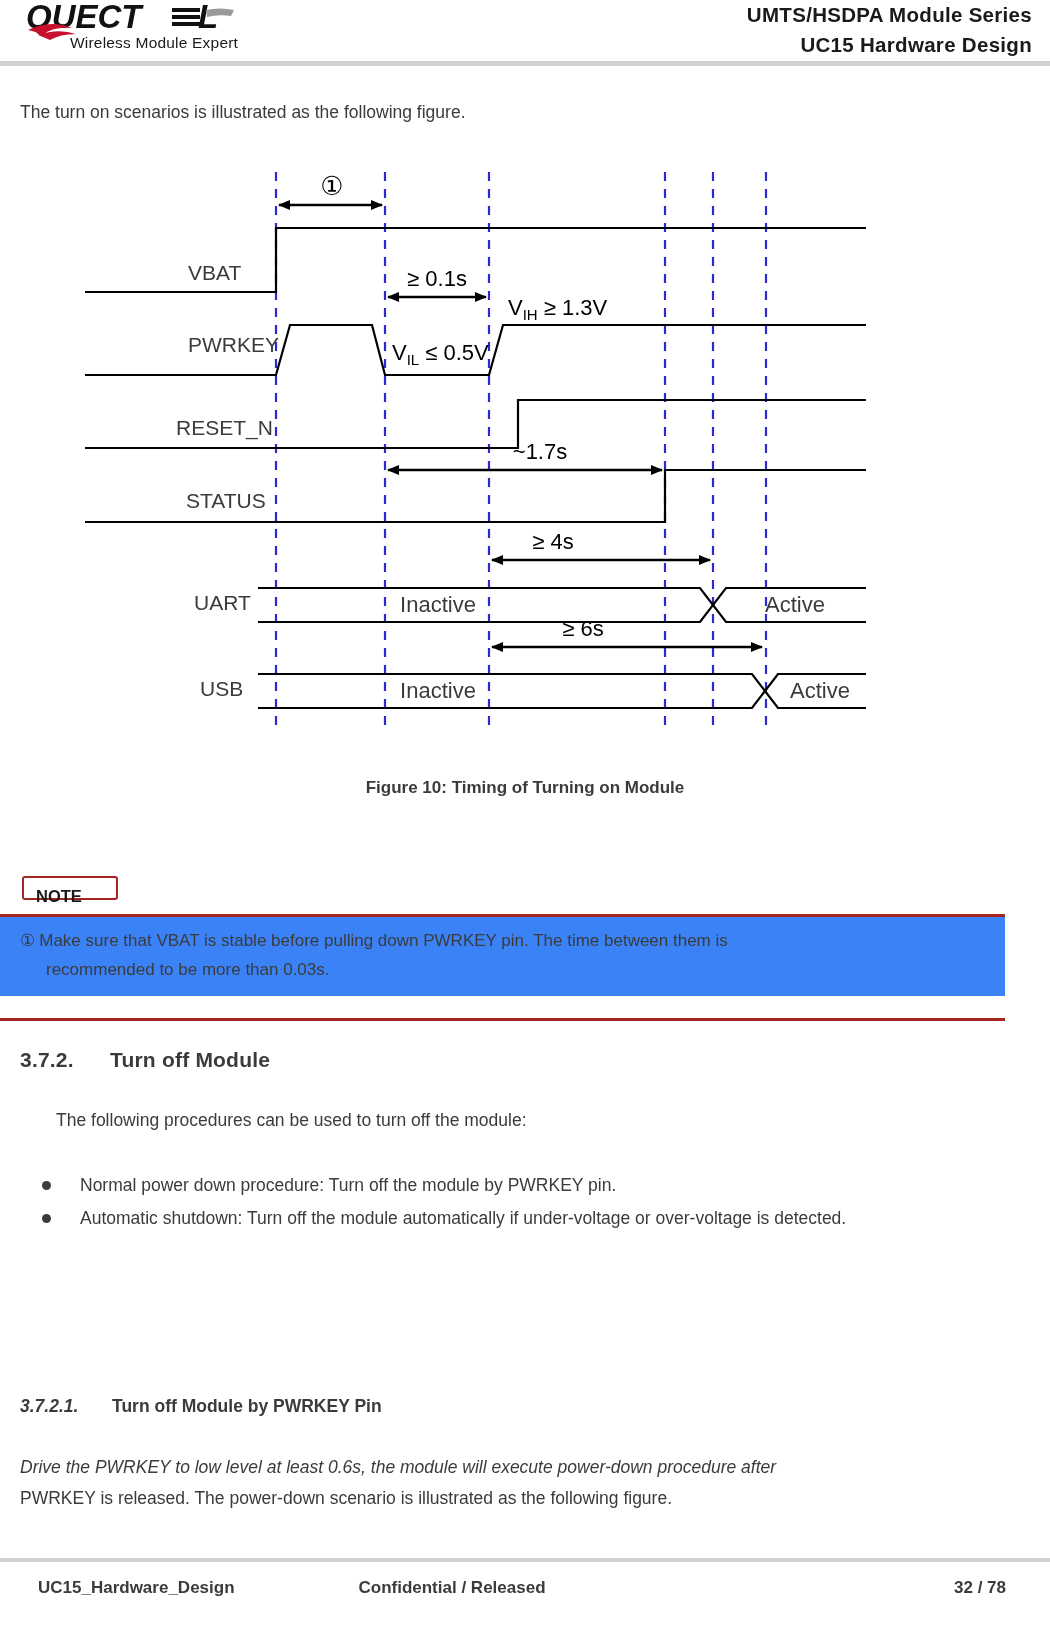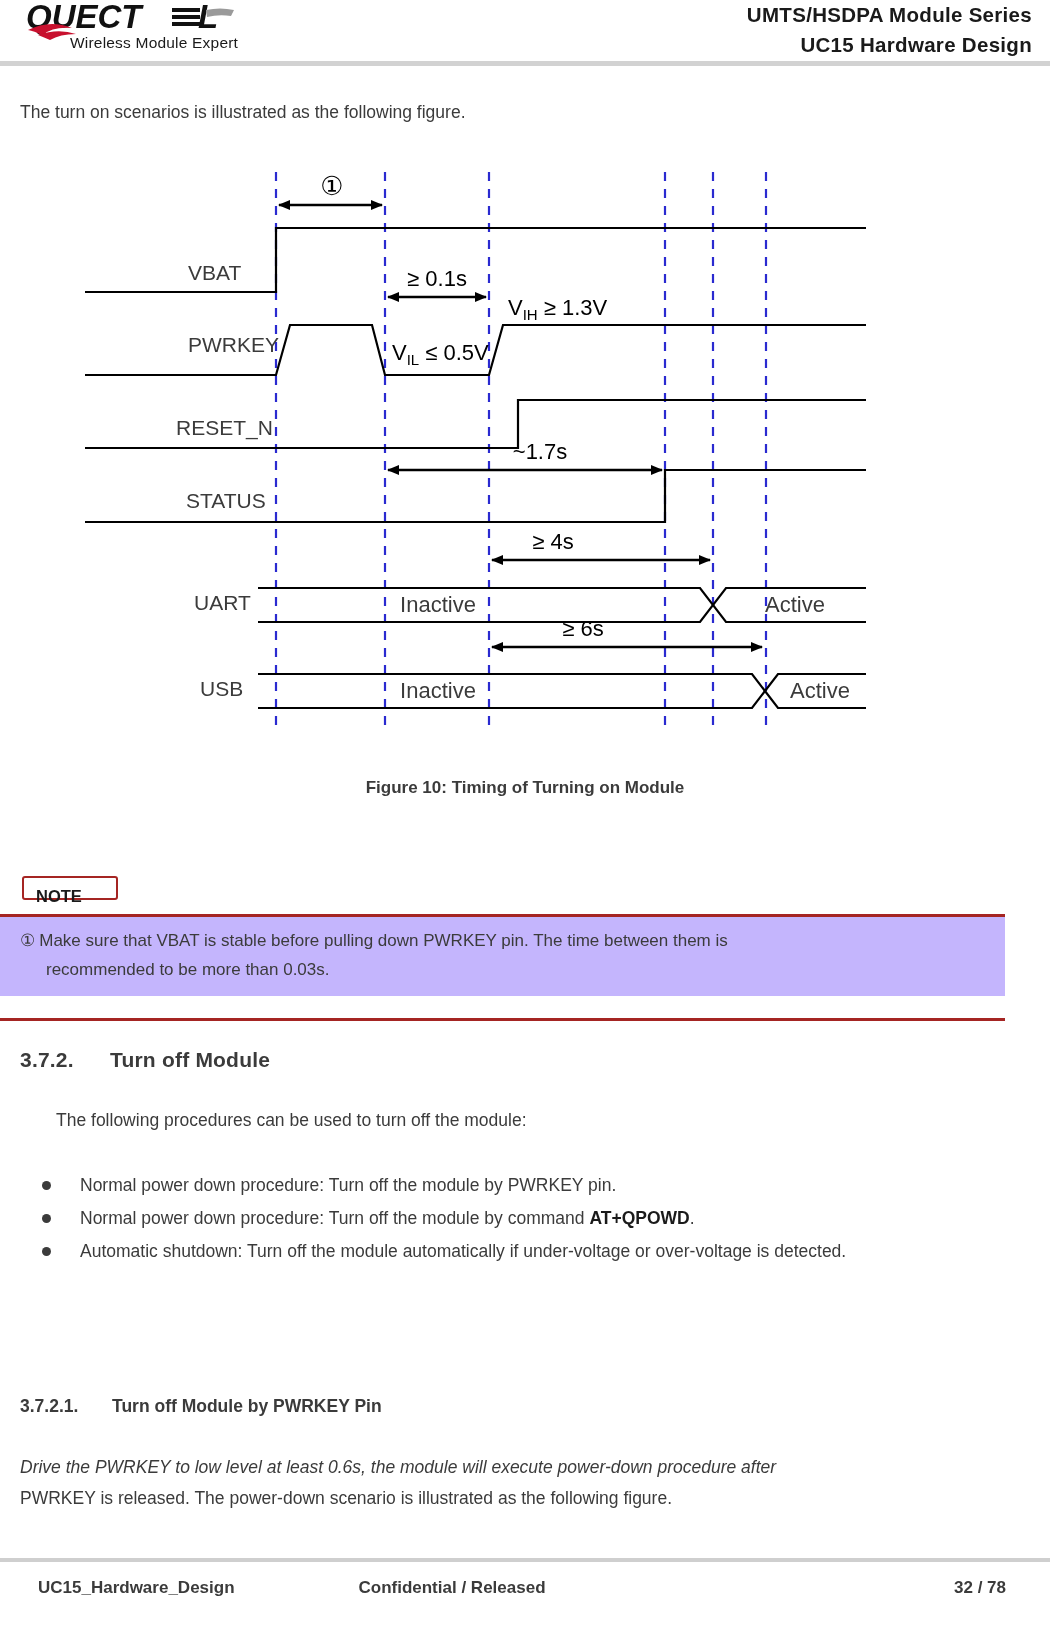--- a/index.html
+++ b/index.html
@@ -70,21 +70,21 @@
   .note-tab span {
     position: absolute; left: 12px; top: 9px;
     font-size: 16.5px; font-weight: bold; color: #1a1a1a;
   }
   .note-hline {
     position: absolute; left: 0px; top: 46px; width: 1005px; height: 3px;
     background: #a52523; z-index: 1;
   }
   .note-body {
     position: absolute; left: 0px; top: 49px; width: 1005px;
-    background: #c4b5fd;
+    background: #3b82f6;
     padding: 9px 20px 12px 20px;
     font-size: 17px; line-height: 29px; color: #3b3b3b;
     text-align: justify;
   }
   .note-body .marker { margin-right: 4px; }
   .note-body .l2 { display:block; padding-left: 26px; }
   .note-bottom {
     position: absolute; left: 0px; top: 150px; width: 1005px; height: 3px;
     background: #a52523;
   }
@@ -93,21 +93,21 @@
   h2.sec {
     position: absolute; margin: 0; left: 20px;
     font-size: 21px; font-weight: bold; color: #3b3b3b;
     letter-spacing: .2px;
   }
   h2.sec .num { display: inline-block; width: 90px; }
   h3.subsec {
     position: absolute; margin: 0; left: 20px;
     font-size: 17.5px; font-weight: bold; color: #3b3b3b;
   }
-  h3.subsec .num { display: inline-block; width: 92px; }
+  h3.subsec .num { display: inline-block; width: 92px; font-style: italic; }
 
   .para {
     position: absolute; left: 20px; width: 1000px;
     font-size: 17.5px; line-height: 31px; color: #3b3b3b;
   }
   .para.justify { text-align: justify; font-style: italic; }
 
   ul.bullets {
     position: absolute; left: 20px; top: 1170px; width: 1010px;
     margin: 0; padding: 0; list-style: none;
@@ -276,23 +276,20 @@
     <span class="num">3.7.2.</span><span>Turn off Module</span>
   </h2>
 
   <div class="para" style="top:1105px;margin-left:36px;">The following procedures can be used to turn off the module:</div>
 
   <ul class="bullets">
     <li>
       <span class="dot"></span><span>Normal power down procedure: Turn off the module by PWRKEY pin.</span>
     </li>
     <li>
-      <span class="dot"></span><span>Normal power down procedure: Turn off the module by command </span><b>AT+QPOWD</b><span>.</span>
-    </li>
-    <li>
       <span class="dot"></span><span>Automatic shutdown: Turn off the module automatically if under-voltage or over-voltage is detected.</span>
     </li>
   </ul>
 
   <h3 class="subsec" style="top:1396px;">
     <span class="num">3.7.2.1.</span><span>Turn off Module by PWRKEY Pin</span>
   </h3>
 
   <div class="para justify" style="top:1452px;">Drive  the  PWRKEY  to  low  level  at  least  0.6s,  the  module  will  execute  power-down  procedure  after</div>
   <div class="para" style="top:1483px;">PWRKEY is released. The power-down scenario is illustrated as the following figure.</div>

